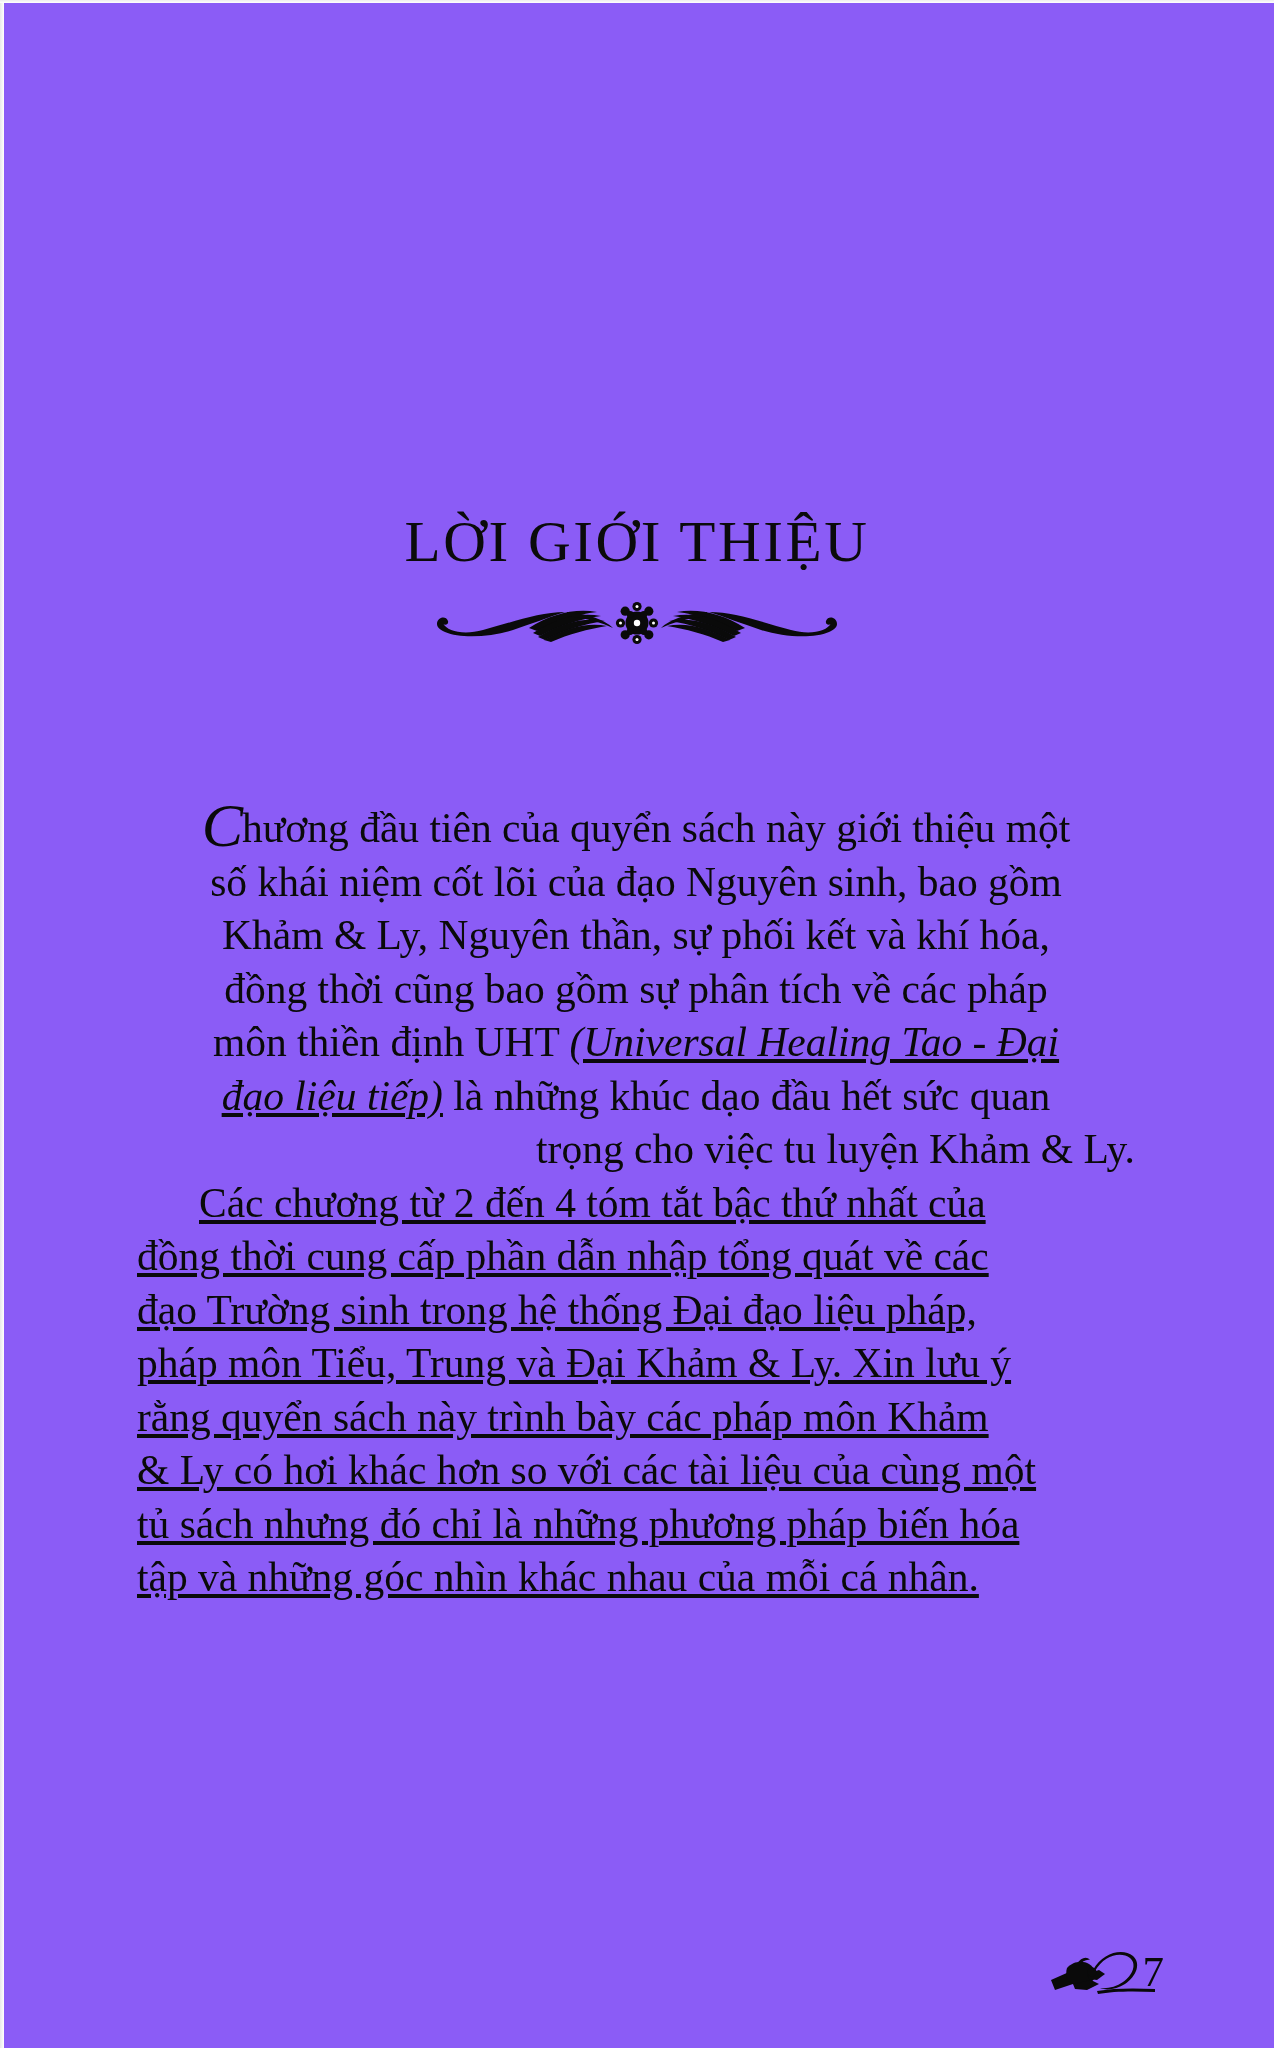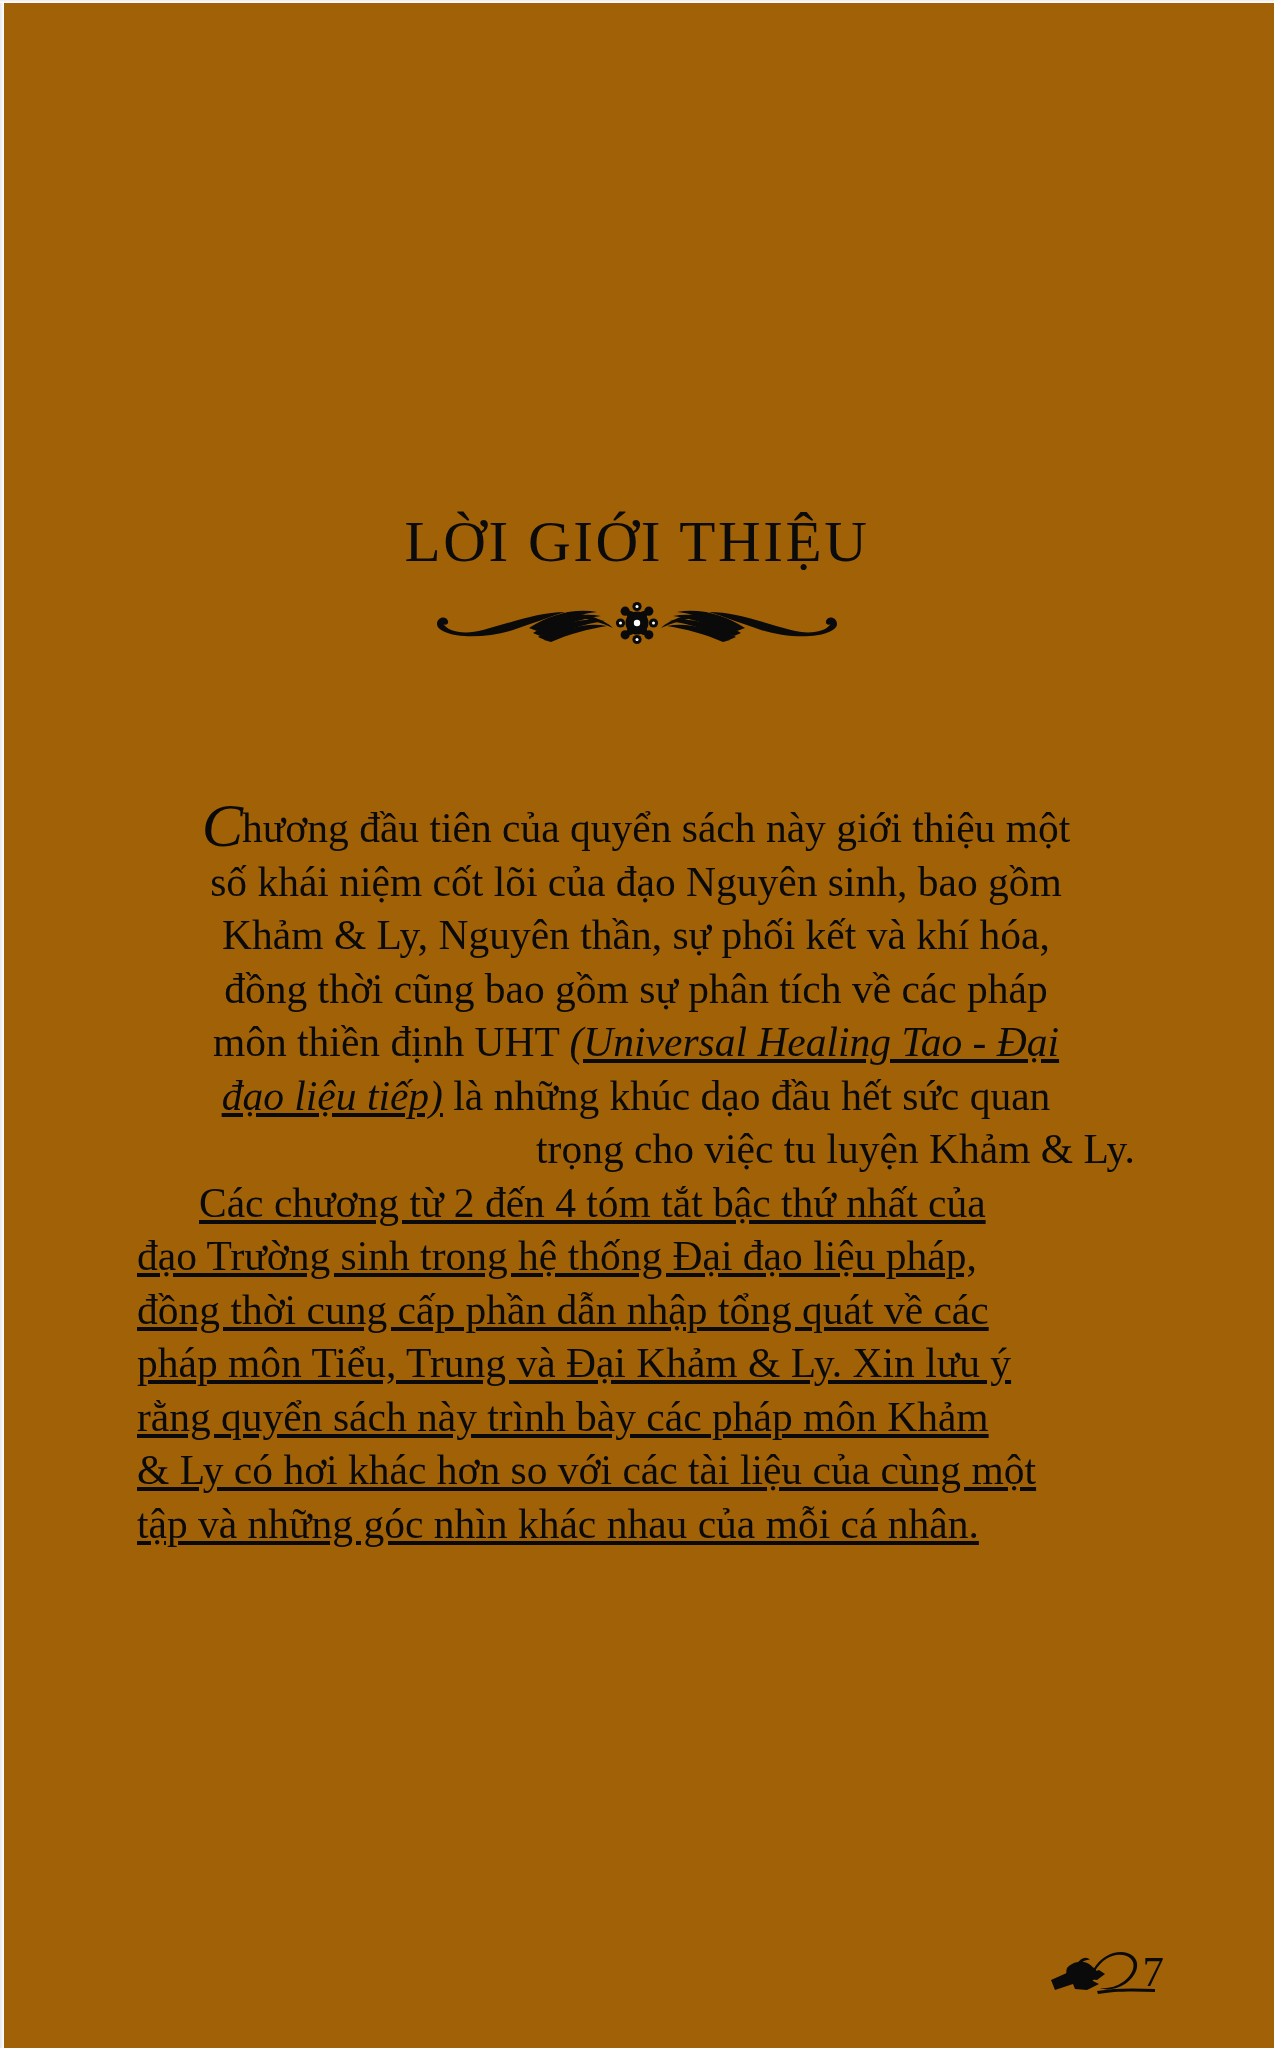--- a/index.html
+++ b/index.html
@@ -7,21 +7,21 @@
     margin: 0;
     padding: 0;
     background: #ffffff;
   }
 
   .page {
     position: relative;
     width: 1274px;
     height: 2048px;
     margin: 0 auto;
-    background: #a16207;
+    background: #8b5cf6;
     overflow: hidden;
     box-sizing: border-box;
     font-family: "Liberation Serif", "DejaVu Serif", serif;
     color: #000000;
   }
 
   
   .scan-edge-left {
     position: absolute;
     left: 0;
@@ -228,25 +228,26 @@
 
       <span class="tline center"><span>môn thiền định UHT </span><span class="ital">(Universal Healing Tao - Đại</span></span>
 
       <span class="tline center"><span class="ital">đạo liệu tiếp)</span><span> là những khúc dạo đầu hết sức quan</span></span>
 
       <span class="tline left"><span>trọng cho việc tu luyện Khảm &amp; Ly.</span></span>
     </p>
 
     <p class="para para-2">
       <span class="tline indent"><span>Các chương từ 2 đến 4 tóm tắt bậc thứ nhất của</span></span>
+      <span class="tline"><span>đồng thời cung cấp phần dẫn nhập tổng quát về các</span></span>
       <span class="tline"><span>đạo Trường sinh trong hệ thống Đại đạo liệu pháp,</span></span>
-      <span class="tline"><span>đồng thời cung cấp phần dẫn nhập tổng quát về các</span></span>
       <span class="tline"><span>pháp môn Tiểu, Trung và Đại Khảm &amp; Ly. Xin lưu ý</span></span>
       <span class="tline"><span>rằng quyển sách này trình bày các pháp môn Khảm</span></span>
       <span class="tline"><span>&amp; Ly có hơi khác hơn so với các tài liệu của cùng một</span></span>
+      <span class="tline"><span>tủ sách nhưng đó chỉ là những phương pháp biến hóa</span></span>
       <span class="tline"><span>tập và những góc nhìn khác nhau của mỗi cá nhân.</span></span>
     </p>
 
   </main>
 
   <footer class="footer-block">
     <div class="folio-wrap">
 
       <svg class="folio-ornament" viewBox="0 0 112 62" xmlns="http://www.w3.org/2000/svg" aria-hidden="true">
         <g fill="#0a0a0a">

